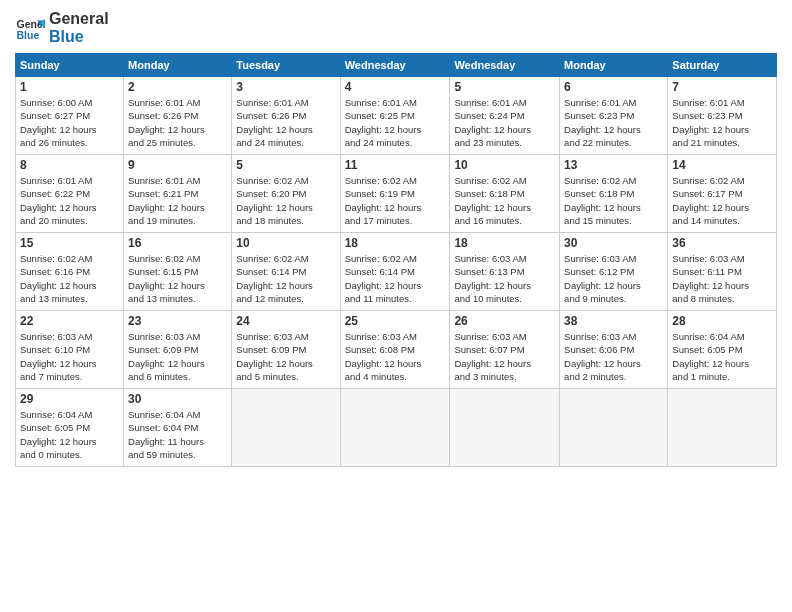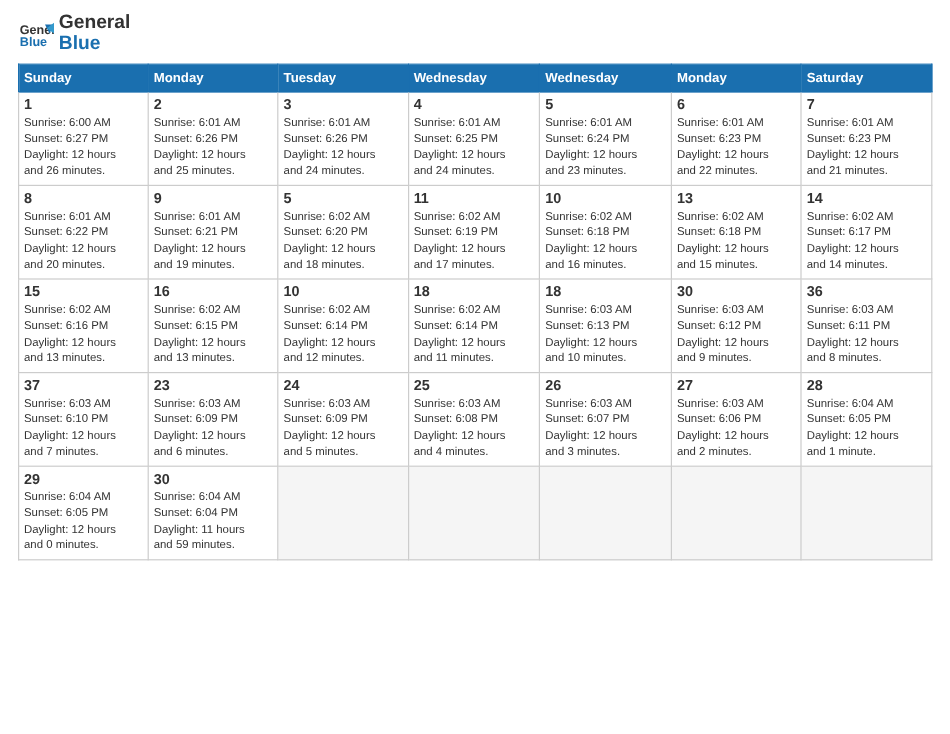--- a/index.html
+++ b/index.html
@@ -199,41 +199,41 @@
             <span class="day-num">30</span>
             <div class="day-info">Sunrise: 6:03 AM<br>Sunset: 6:12 PM<br>Daylight: 12 hours<br>and 9 minutes.</div>
           </td>
           <td>
             <span class="day-num">36</span>
             <div class="day-info">Sunrise: 6:03 AM<br>Sunset: 6:11 PM<br>Daylight: 12 hours<br>and 8 minutes.</div>
           </td>
         </tr>
         <tr>
           <td>
-            <span class="day-num">37</span>
+            <span class="day-num">22</span>
             <div class="day-info">Sunrise: 6:03 AM<br>Sunset: 6:10 PM<br>Daylight: 12 hours<br>and 7 minutes.</div>
           </td>
           <td>
             <span class="day-num">23</span>
             <div class="day-info">Sunrise: 6:03 AM<br>Sunset: 6:09 PM<br>Daylight: 12 hours<br>and 6 minutes.</div>
           </td>
           <td>
             <span class="day-num">24</span>
             <div class="day-info">Sunrise: 6:03 AM<br>Sunset: 6:09 PM<br>Daylight: 12 hours<br>and 5 minutes.</div>
           </td>
           <td>
             <span class="day-num">25</span>
             <div class="day-info">Sunrise: 6:03 AM<br>Sunset: 6:08 PM<br>Daylight: 12 hours<br>and 4 minutes.</div>
           </td>
           <td>
             <span class="day-num">26</span>
             <div class="day-info">Sunrise: 6:03 AM<br>Sunset: 6:07 PM<br>Daylight: 12 hours<br>and 3 minutes.</div>
           </td>
           <td>
-            <span class="day-num">27</span>
+            <span class="day-num">38</span>
             <div class="day-info">Sunrise: 6:03 AM<br>Sunset: 6:06 PM<br>Daylight: 12 hours<br>and 2 minutes.</div>
           </td>
           <td>
             <span class="day-num">28</span>
             <div class="day-info">Sunrise: 6:04 AM<br>Sunset: 6:05 PM<br>Daylight: 12 hours<br>and 1 minute.</div>
           </td>
         </tr>
         <tr>
           <td>
             <span class="day-num">29</span>

